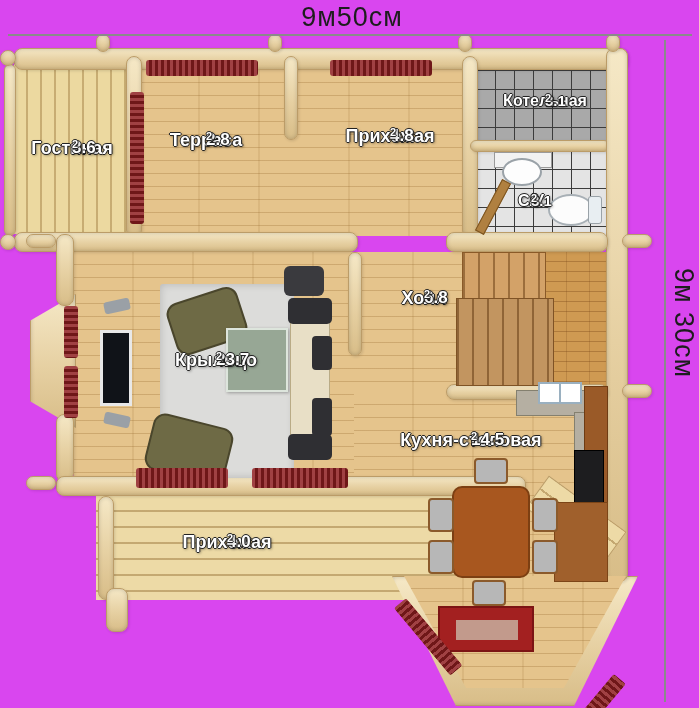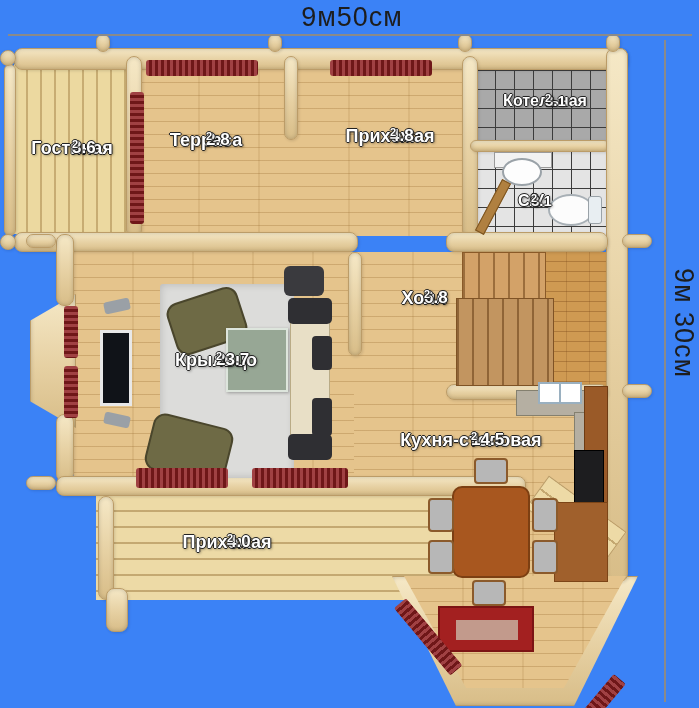--- a/index.html
+++ b/index.html
@@ -1,16 +1,16 @@
 <!DOCTYPE html>
 <html><head>
 <meta charset="utf-8">
 <style>
   html,body{margin:0;padding:0;background:#fff;font-family:"Liberation Sans",sans-serif;}
-  #canvas{position:relative;width:699px;height:708px;background:#3b82f6;overflow:hidden;}
+  #canvas{position:relative;width:699px;height:708px;background:#d946ef;overflow:hidden;}
   #canvas *{position:absolute;box-sizing:border-box;}
 
   
   .wood-h{
     background-color:#e5c48c;
     background-image:
       repeating-linear-gradient(180deg, rgba(0,0,0,0) 0 12px, rgba(150,105,45,.30) 12px 13px),
       repeating-linear-gradient(90deg, rgba(0,0,0,0) 0 58px, rgba(150,105,45,.14) 58px 60px);
   }
   .wood-v{

